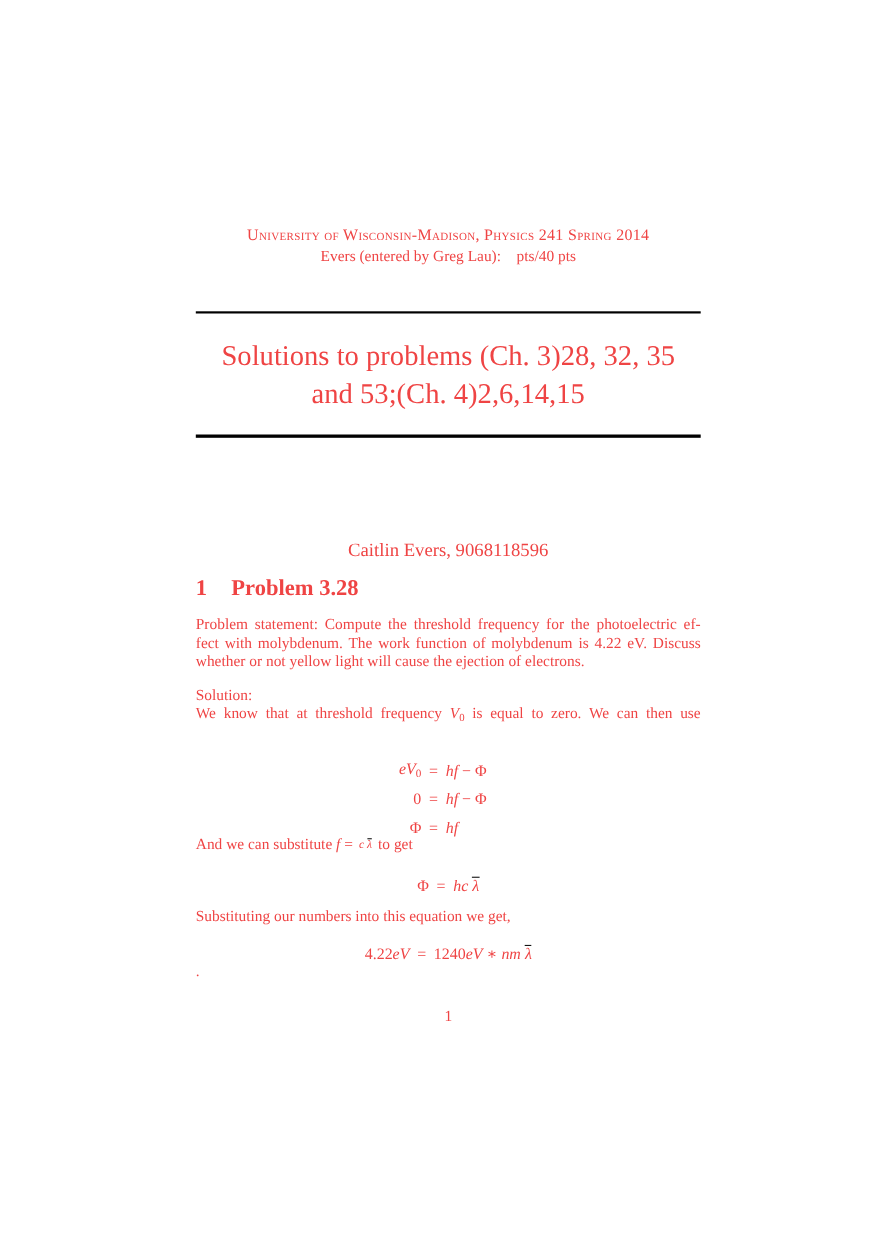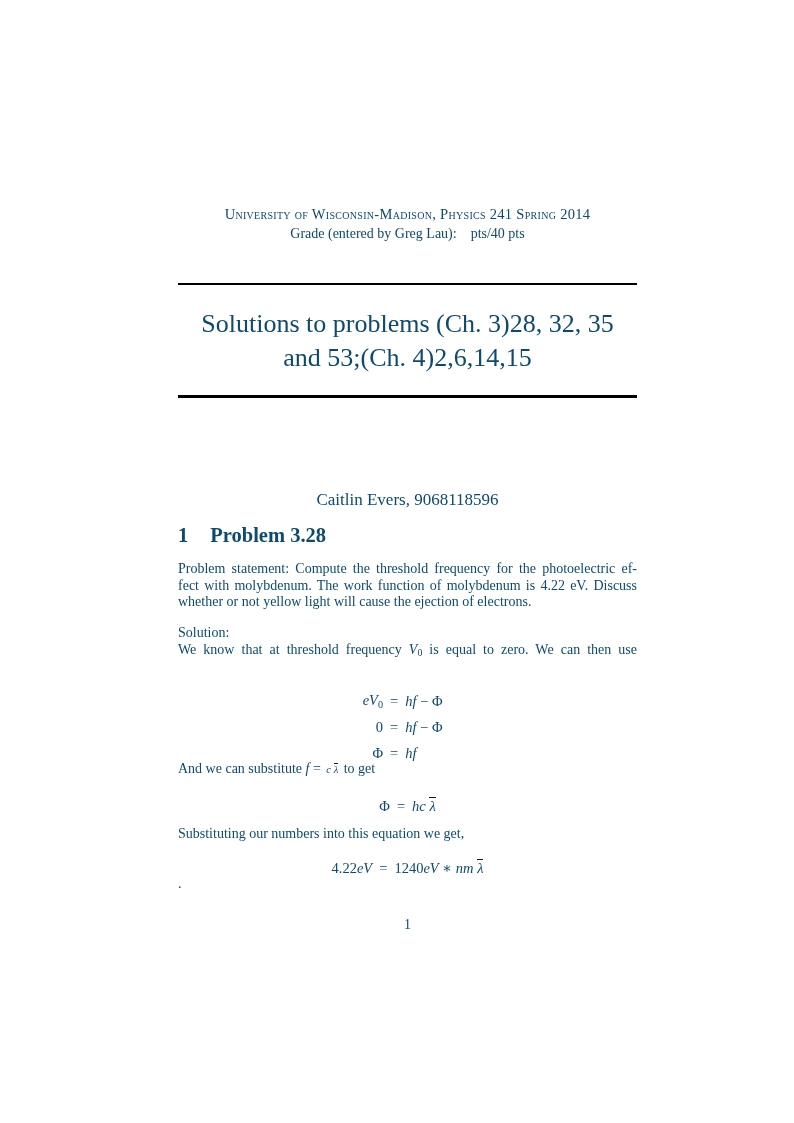--- a/index.html
+++ b/index.html
@@ -2,21 +2,21 @@
 <html><head>
 <meta charset="utf-8">
 <style>
   html, body { margin: 0; padding: 0; background: #ffffff; }
   .page {
     position: relative;
     width: 794px;
     height: 1123px;
     background: #ffffff;
     font-family: "Liberation Serif", "DejaVu Serif", serif;
-    color: #0c4a6e;
+    color: #ef4444;
     overflow: hidden;
   }
   .col { position: absolute; left: 178px; width: 459px; }
 
   
   .hdr { top: 206px; text-align: center; }
   .hdr-line1 { font-variant: small-caps; font-size: 14.5px; letter-spacing: 0.3px; }
   .hdr-line2 { font-size: 14px; margin-top: 3px; }
   .grade-value { margin-left: 14px; }
 
@@ -64,21 +64,21 @@
   .page-number { top: 917px; text-align: center; font-size: 14px; }
 </style>
 </head>
 <body>
 
 <div class="page">
 
   <div class="col hdr">
     <div class="hdr-line1">University of Wisconsin-Madison, Physics 241 Spring 2014</div>
     <div class="hdr-line2">
-      <span>Grade (entered by Greg Lau):</span><span class="grade-value">pts/40 pts</span>
+      <span>Evers (entered by Greg Lau):</span><span class="grade-value">pts/40 pts</span>
     </div>
   </div>
 
   <div class="rule-top"></div>
   <div class="col doc-title">
     <div>Solutions to problems (Ch. 3)28, 32, 35</div>
     <div>and 53;(Ch. 4)2,6,14,15</div>
   </div>
   <div class="rule-bottom"></div>
 

